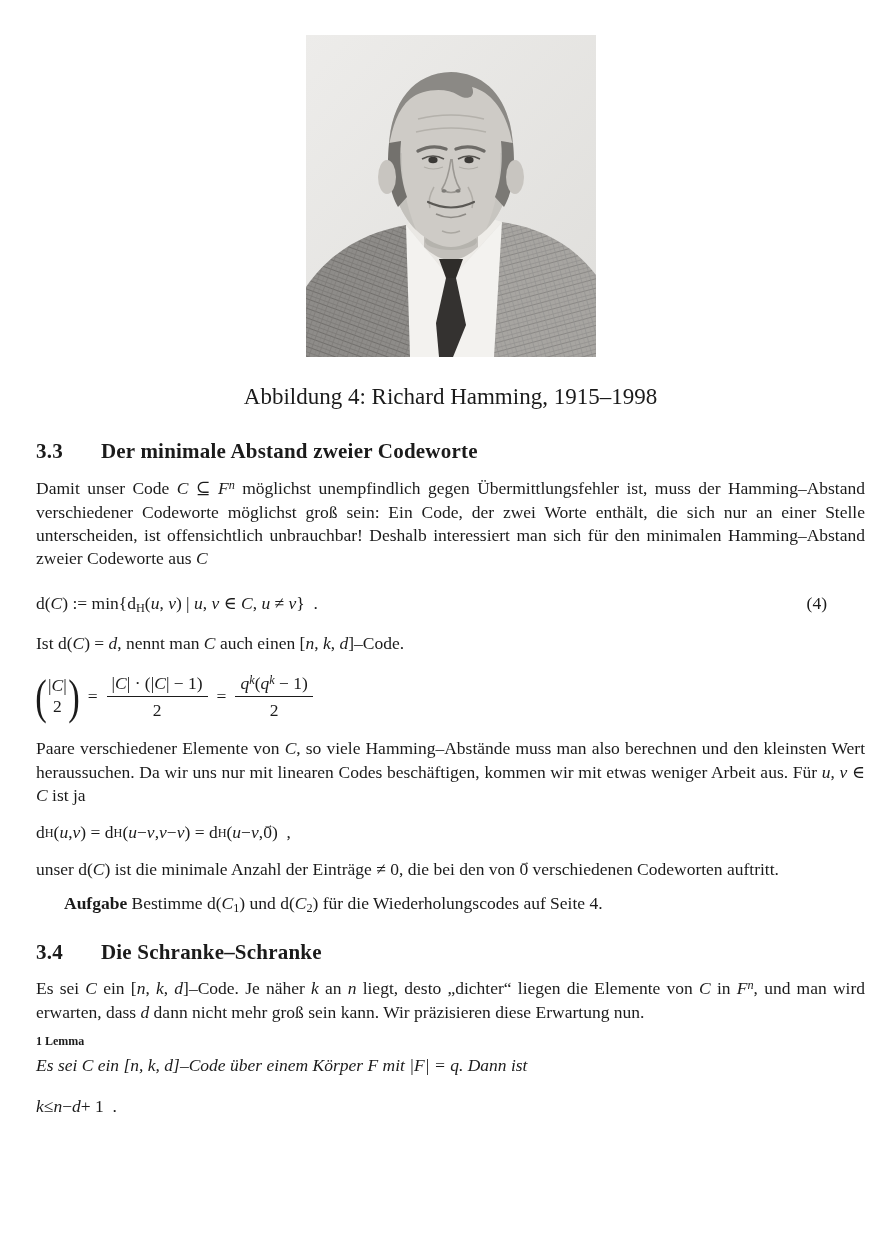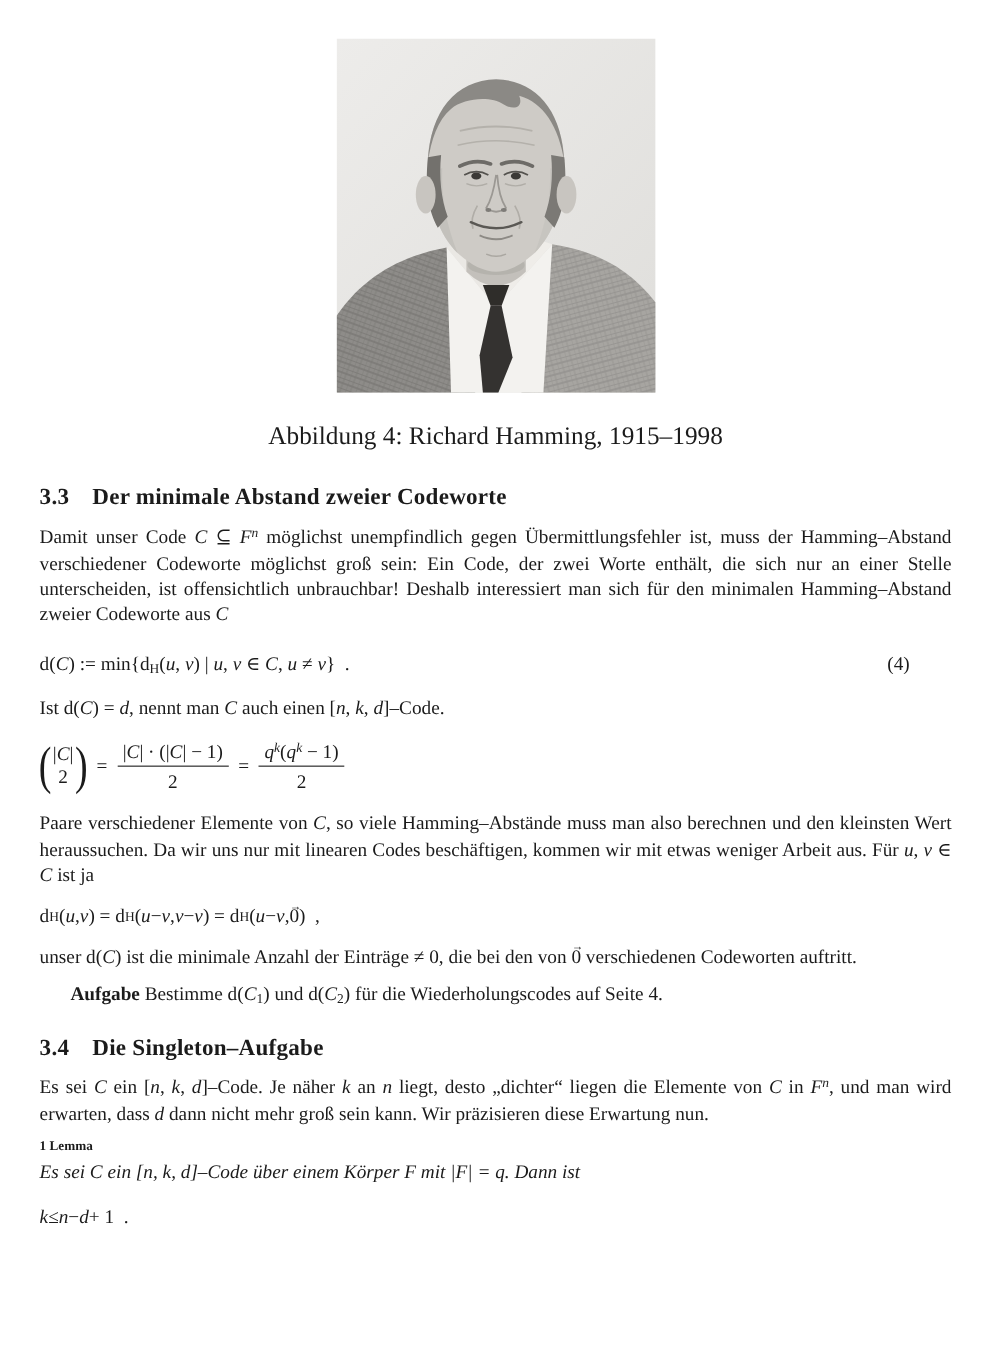--- a/index.html
+++ b/index.html
@@ -24,21 +24,21 @@
   }
   p{margin:0;text-align:justify;}
   .indent{text-indent:28px;}
   h2{
     font-size:21px;
     line-height:27px;
     font-weight:bold;
     margin:0;
     letter-spacing:.01em;
   }
-  h2 .sec-num{margin-right:21px;text-align:right;}
+  h2 .sec-num{margin-right:38px;text-align:right;}
   .mt-h33{margin-top:30px;}
   .mt-p1{margin-top:12px;}
   .mt-p2{margin-top:16px;}
   .mt-p3{margin-top:10px;}
   .mt-p4{margin-top:12px;}
   .mt-p5{margin-top:13px;}
   .mt-aufgabe{margin-top:11px;}
   .mt-h34{margin-top:24px;}
   .mt-p34{margin-top:11px;}
   .mt-lemmahead{margin-top:6px;}
@@ -191,21 +191,21 @@
 
   <p class="mt-p4">Paare verschiedener Elemente von <i>C</i>, so viele Hamming–Abstände muss man also berechnen und den kleinsten Wert heraussuchen. Da wir uns nur mit linearen Codes beschäftigen, kommen wir mit etwas weniger Arbeit aus. Für <i>u</i>, <i>v</i> ∈ <i>C</i> ist ja</p>
 
   <div class="equation eq-dh">d<sub>H</sub>(<i>u</i>, <i>v</i>) = d<sub>H</sub>(<i>u</i> − <i>v</i>, <i>v</i> − <i>v</i>) = d<sub>H</sub>(<i>u</i> − <i>v</i>, <span class="vec">0</span>)&nbsp;&nbsp;,</div>
 
   <p class="mt-p5">unser d(<i>C</i>) ist die minimale Anzahl der Einträge ≠ 0, die bei den von <span class="vec">0</span> verschiedenen Codeworten auftritt.</p>
 
   <p class="indent mt-aufgabe"><b>Aufgabe</b> Bestimme d(<i>C</i><sub>1</sub>) und d(<i>C</i><sub>2</sub>) für die Wiederholungscodes auf Seite 4.</p>
 
   <h2 class="mt-h34">
-    <span class="sec-num">3.4</span><span>Die Singleton–Aufgabe</span>
+    <span class="sec-num">3.4</span><span>Die Schranke–Schranke</span>
   </h2>
 
   <p class="mt-p34">Es sei <i>C</i> ein [<i>n</i>, <i>k</i>, <i>d</i>]–Code. Je näher <i>k</i> an <i>n</i> liegt, desto „dichter“ liegen die Elemente von <i>C</i> in <i>F</i><sup><i>n</i></sup>, und man wird erwarten, dass <i>d</i> dann nicht mehr groß sein kann. Wir präzisieren diese Erwartung nun.</p>
 
   <p class="lemma-head mt-lemmahead">1 Lemma</p>
   <p class="lemma-body mt-lemmabody">Es sei C ein [n, k, d]–Code über einem Körper F mit |F| = q. Dann ist</p>
 
   <div class="equation eq-singleton"><i>k</i> ≤ <i>n</i> − <i>d</i> + 1&nbsp;&nbsp;.</div>
 
 </div>

